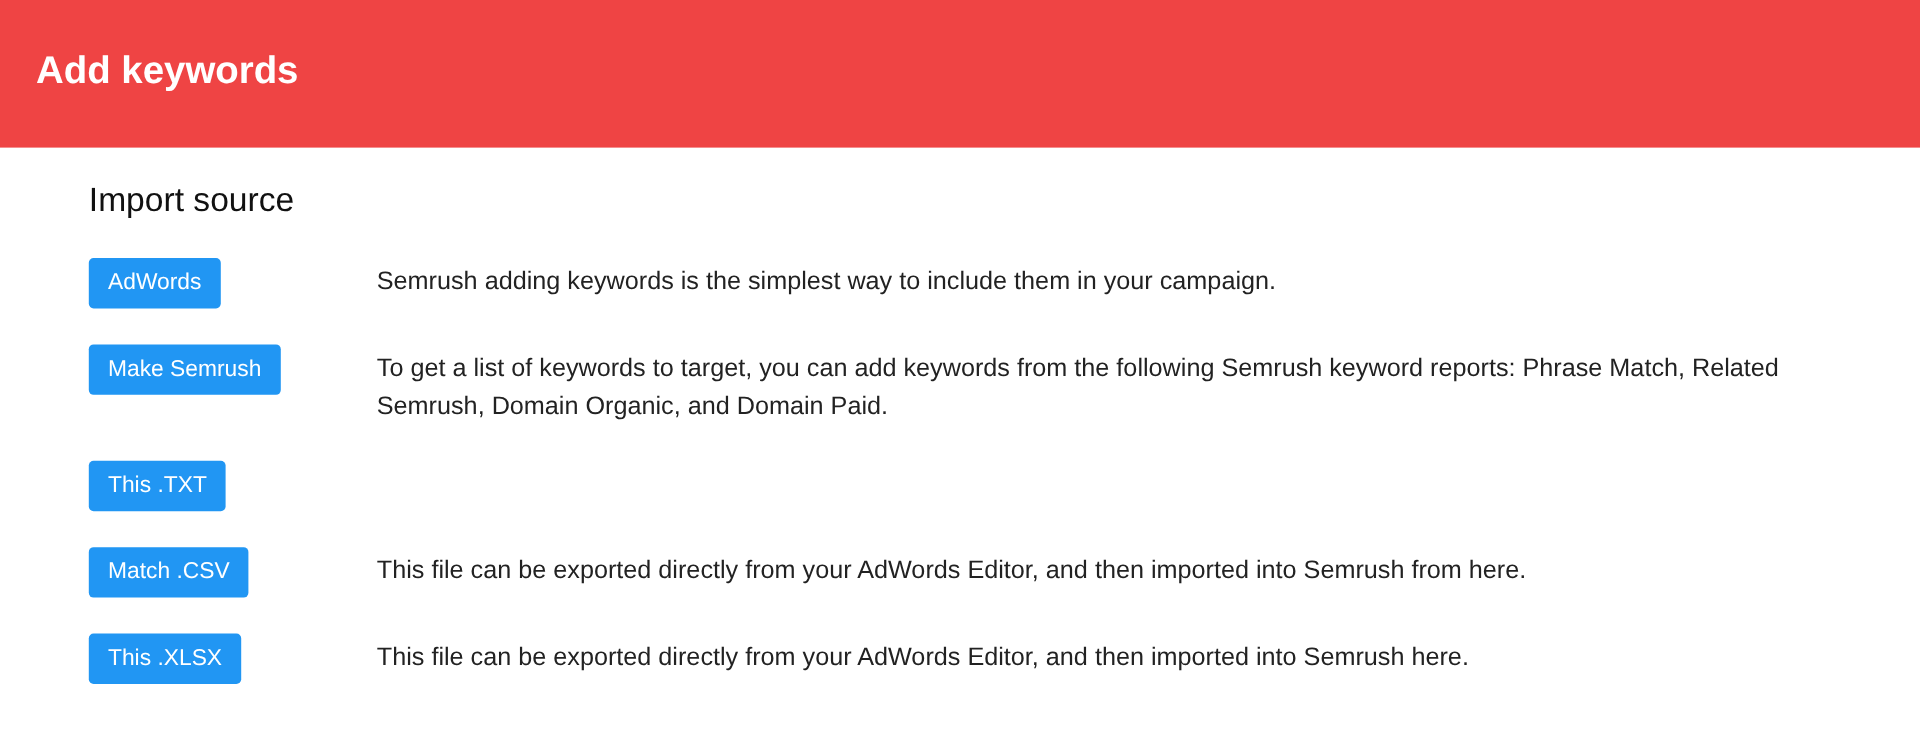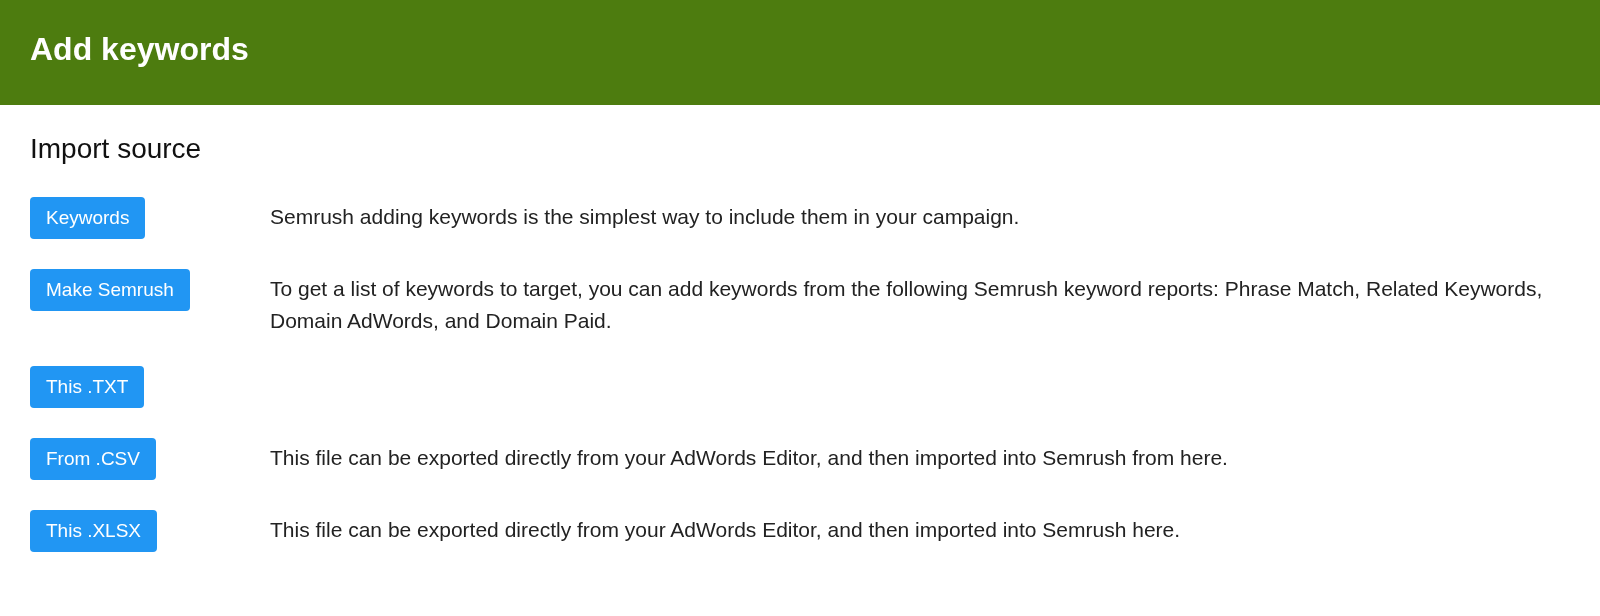--- a/index.html
+++ b/index.html
@@ -5,33 +5,34 @@
     * { box-sizing: border-box; margin: 0; padding: 0; }
     body {
       font-family: -apple-system, BlinkMacSystemFont, "Segoe UI", Helvetica, Arial, sans-serif;
       background: #ffffff;
       color: #111;
       width: 1600px;
       height: 616px;
       overflow: hidden;
     }
     .header {
-      background: #4d7c0f;
+      background: #ef4444;
       padding: 28px 30px 34px 30px;
-      height: 105px;
+      height: 123px;
       display: flex;
       align-items: center;
     }
     .header h1 {
       color: #ffffff;
       font-size: 32px;
       font-weight: 600;
     }
     .content {
       padding: 28px 30px 0 30px;
+      margin-left: 44px;
     }
     .section-title {
       font-size: 28px;
       font-weight: 400;
       color: #111;
       margin-bottom: 32px;
     }
     .row {
       display: flex;
       align-items: flex-start;
@@ -65,41 +66,41 @@
 
 <div class="header">
   <h1>Add keywords</h1>
 </div>
 
 <div class="content">
   <h2 class="section-title">Import source</h2>
 
   <div class="row">
     <div class="btn-col">
-      <button class="btn">Keywords</button>
+      <button class="btn">AdWords</button>
     </div>
     <div class="desc-col">Semrush adding keywords is the simplest way to include them in your campaign.</div>
   </div>
 
   <div class="row">
     <div class="btn-col">
       <button class="btn">Make Semrush</button>
     </div>
-    <div class="desc-col">To get a list of keywords to target, you can add keywords from the following Semrush keyword reports: Phrase Match, Related Keywords, Domain AdWords, and Domain Paid.</div>
+    <div class="desc-col">To get a list of keywords to target, you can add keywords from the following Semrush keyword reports: Phrase Match, Related Semrush, Domain Organic, and Domain Paid.</div>
   </div>
 
   <div class="row">
     <div class="btn-col">
       <button class="btn">This .TXT</button>
     </div>
   </div>
 
   <div class="row">
     <div class="btn-col">
-      <button class="btn">From .CSV</button>
+      <button class="btn">Match .CSV</button>
     </div>
     <div class="desc-col">This file can be exported directly from your AdWords Editor, and then imported into Semrush from here.</div>
   </div>
 
   <div class="row">
     <div class="btn-col">
       <button class="btn">This .XLSX</button>
     </div>
     <div class="desc-col">This file can be exported directly from your AdWords Editor, and then imported into Semrush here.</div>
   </div>

